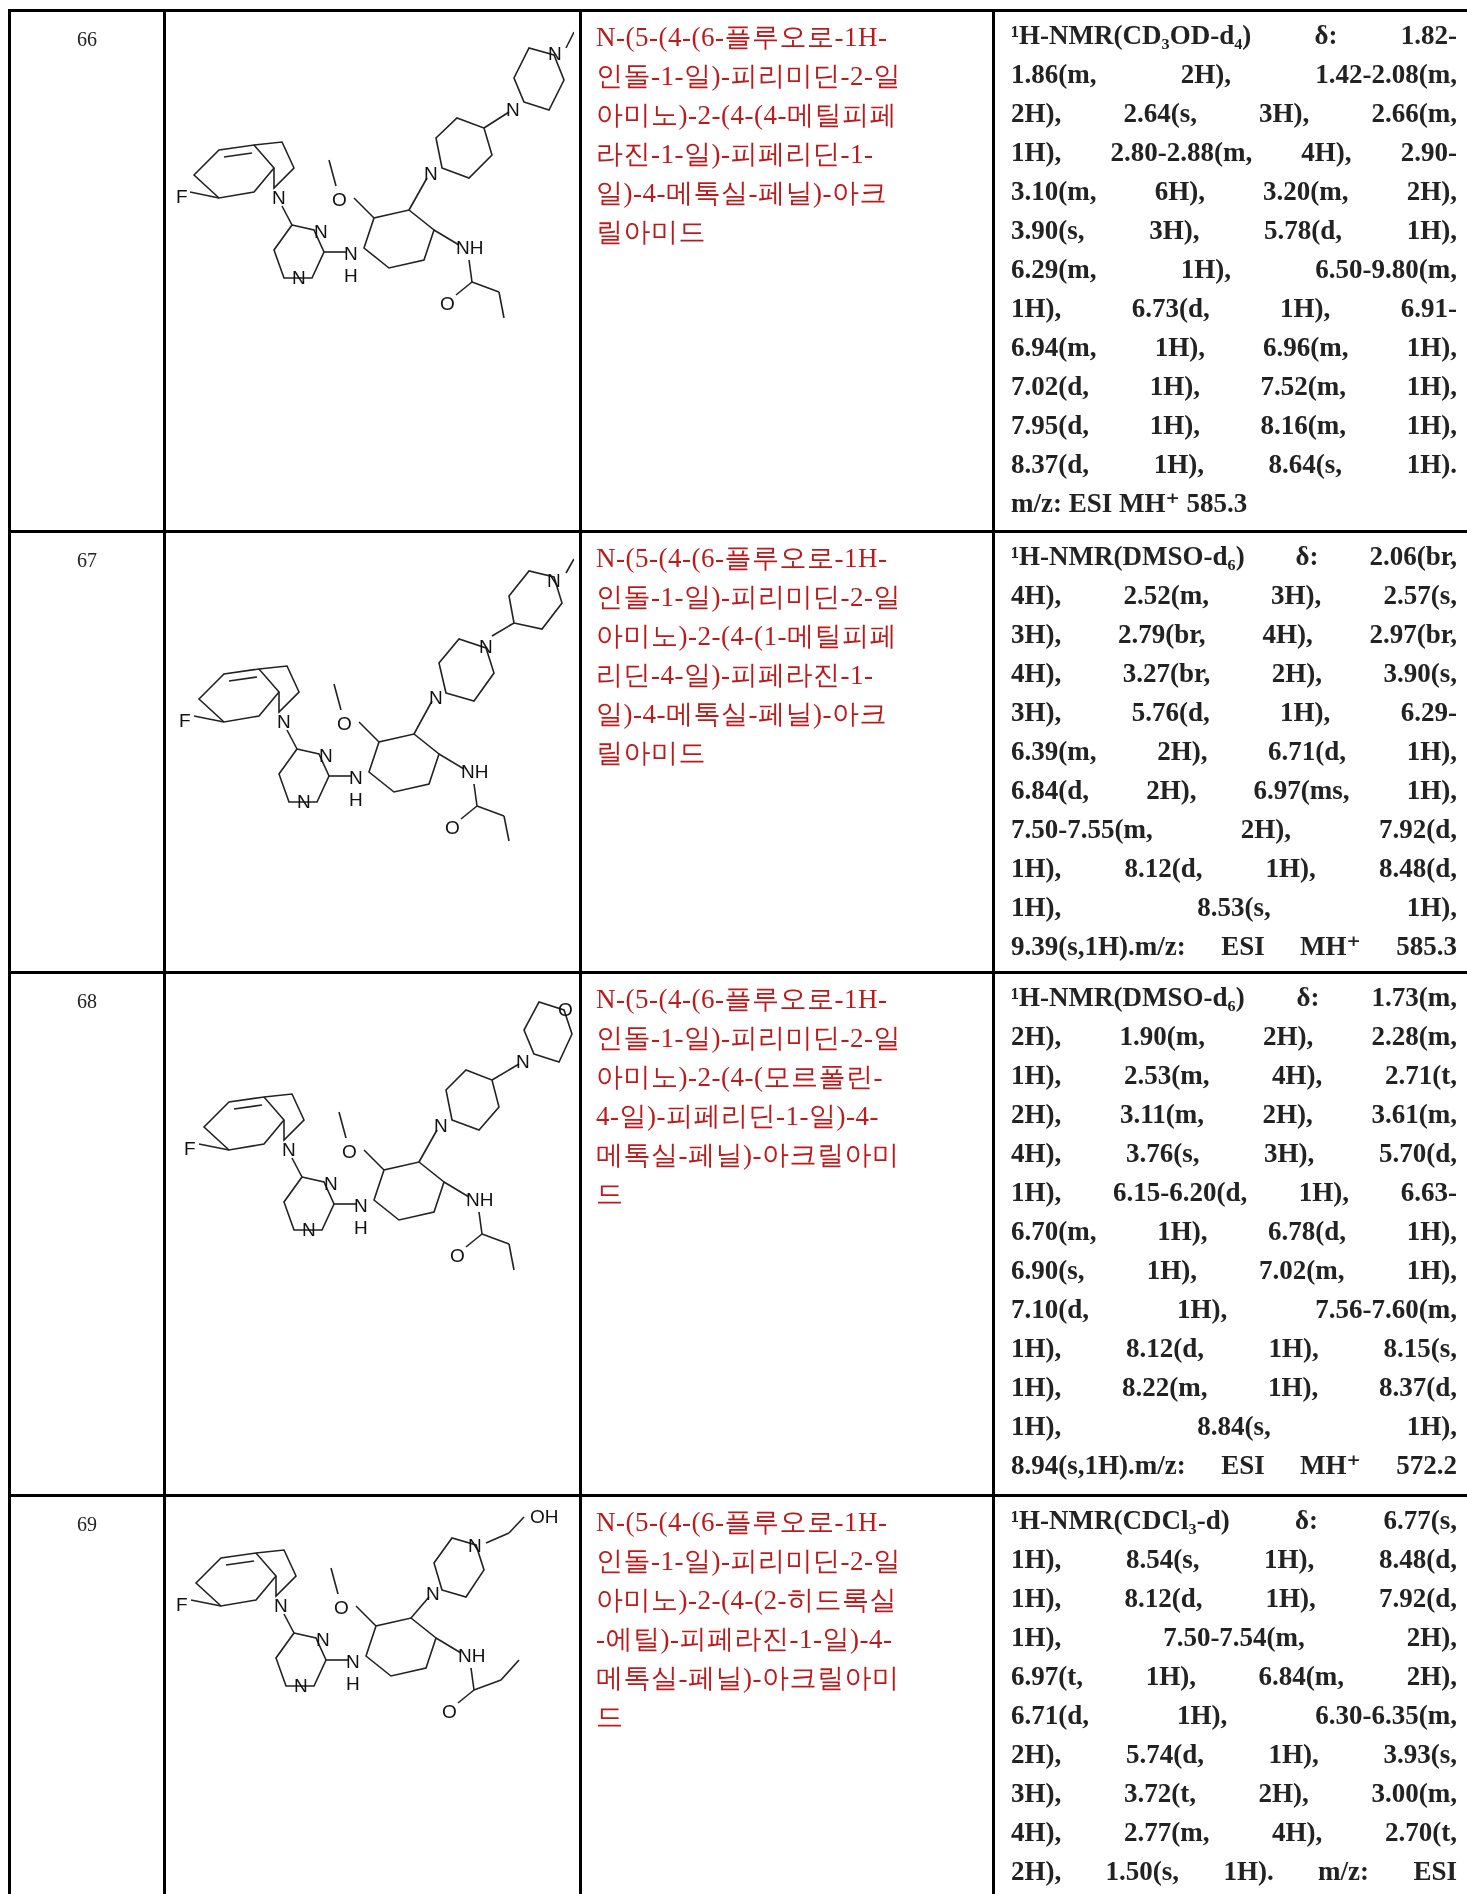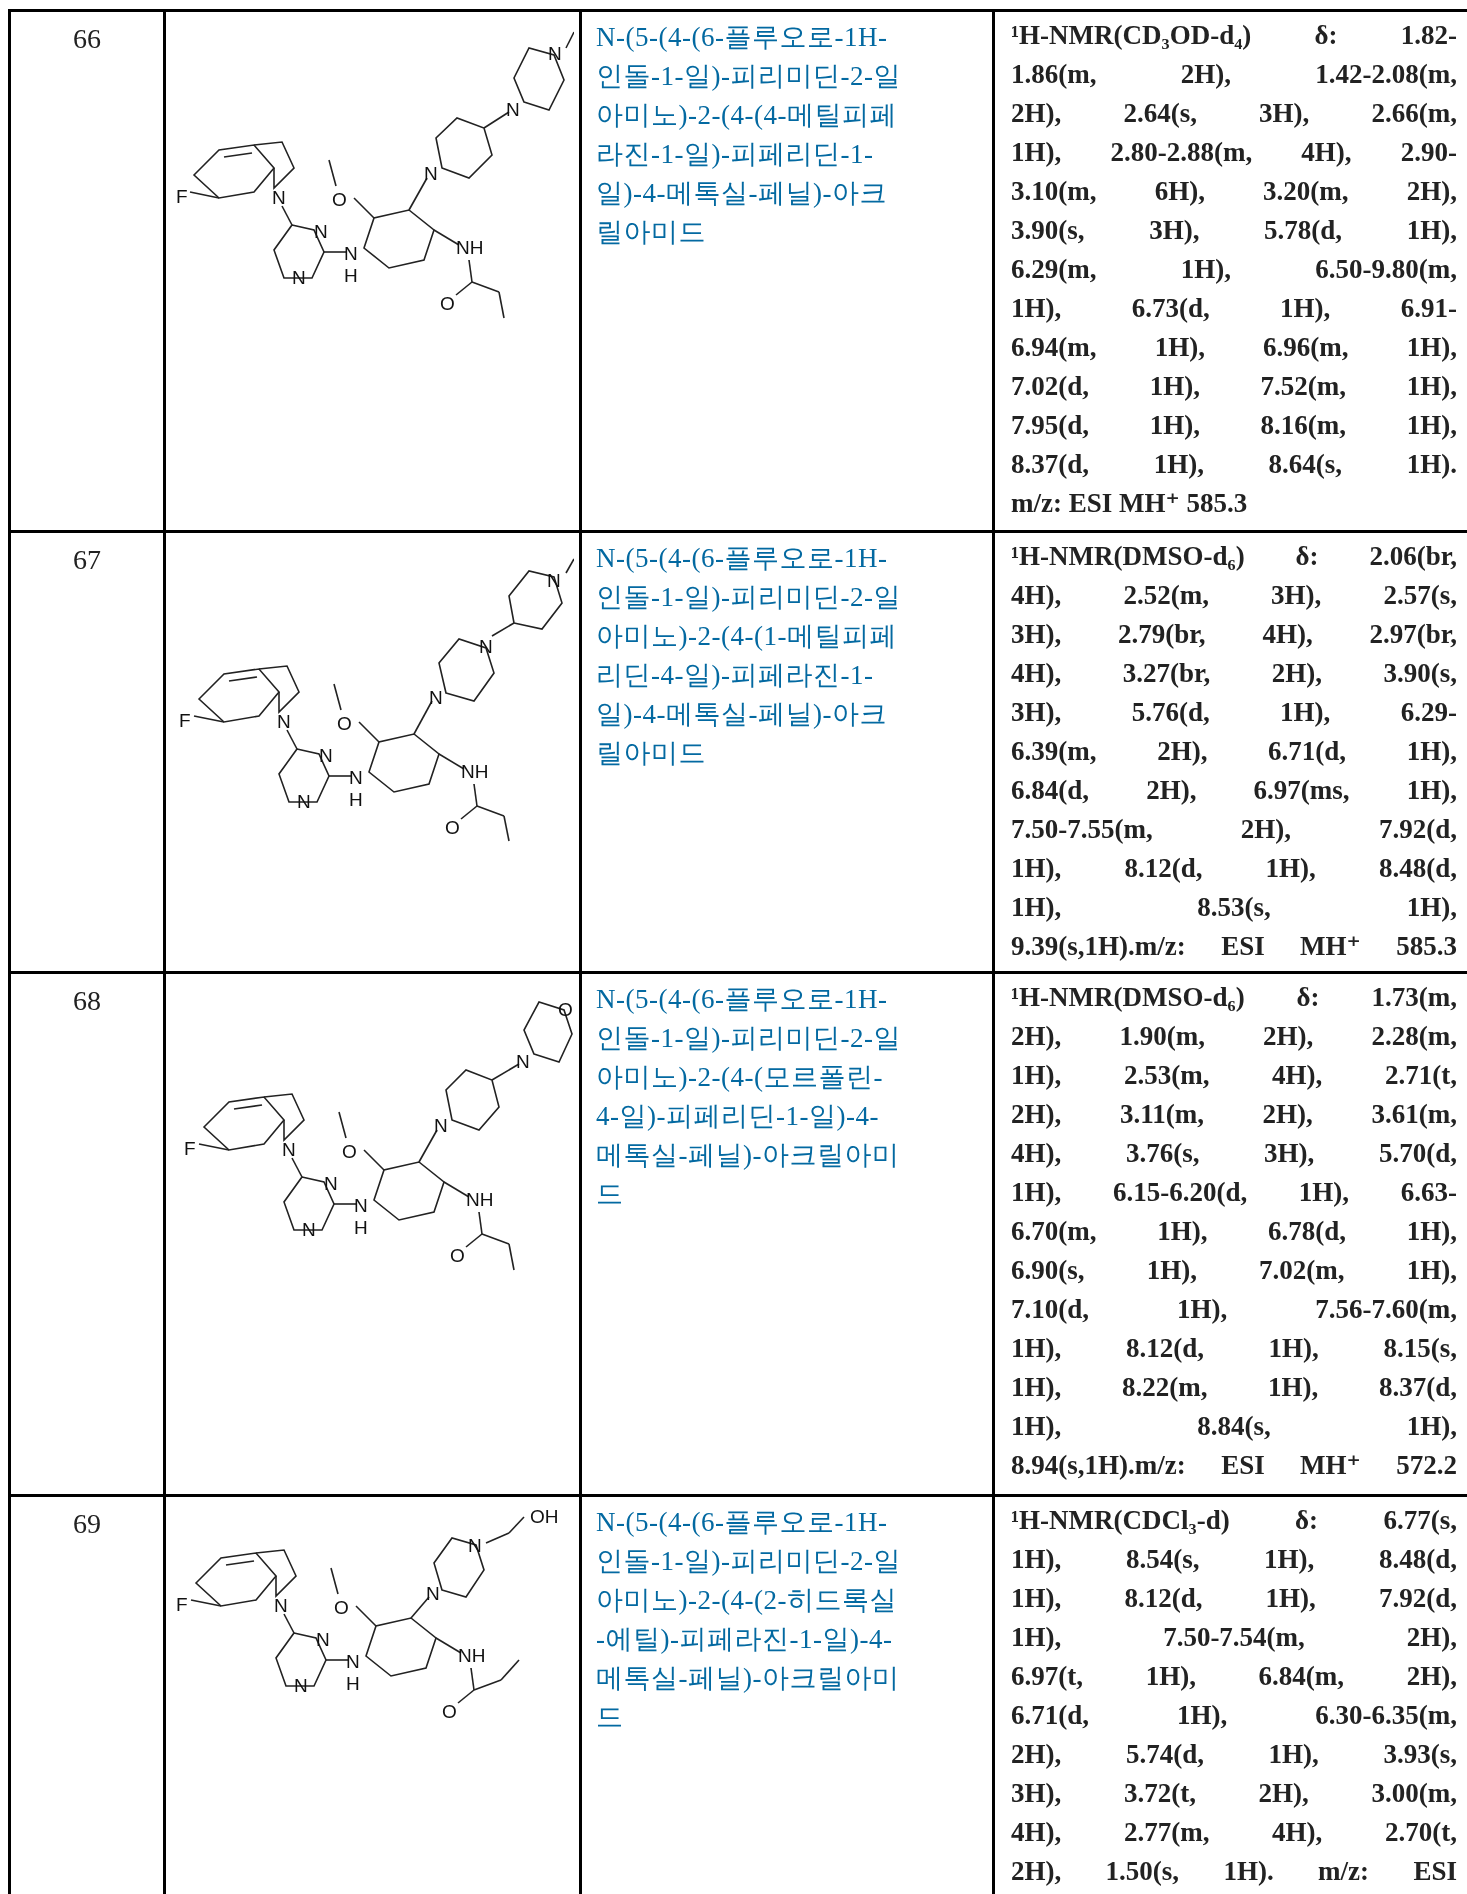--- a/index.html
+++ b/index.html
@@ -4,25 +4,25 @@
 <style>
   html, body { margin:0; padding:0; background:#ffffff; }
   body { width:1467px; height:1894px; position:relative; overflow:hidden;
          font-family:"Liberation Serif","DejaVu Serif",serif; color:#111; }
   .tbl { position:absolute; left:8px; top:9px; width:1451px; border-collapse:collapse; table-layout:fixed; }
   .tbl td { border:3px solid #000; vertical-align:top; padding:0; }
   .tbl tr.r66 td { height:508px; }
   .tbl tr.r67 td { height:428px; }
   .tbl tr.r68 td { height:510px; }
   .tbl tr.r69 td { height:428px; }
-  .c-num { width:152px; text-align:center; font-size:28px; padding-top:10px !important; line-height:34px; color:#222; }
+  .c-num { width:152px; text-align:center; font-size:20px; padding-top:10px !important; line-height:34px; color:#222; }
   .c-struct { width:413px; position:relative; }
   .c-name { width:410px; }
   .c-nmr { width:476px; }
-  .name-text { font-size:27px; line-height:39px; padding:6px 10px 0 14px; letter-spacing:0.5px; white-space:pre-line; color:#0369a1; }
+  .name-text { font-size:27px; line-height:39px; padding:6px 10px 0 14px; letter-spacing:0.5px; white-space:pre-line; color:#b91c1c; }
   .nmr-wrap { padding:4px 14px 0 16px; font-size:27px; line-height:39px; color:#222; }
   .nmr-line { display:block; text-align:justify; text-align-last:justify; height:39px; overflow:hidden; white-space:normal;font-weight:bold; }
   .nmr-line.last { text-align-last:left; }
   .struct-svg { position:absolute; left:8px; top:8px; }
   .struct-svg text { font-family:"Liberation Sans","DejaVu Sans",sans-serif; font-size:19px; fill:#111; }
   .struct-svg line, .struct-svg polyline, .struct-svg polygon { stroke:#222; stroke-width:1.6; fill:none; }
 </style>
 </head>
 <body>
 

